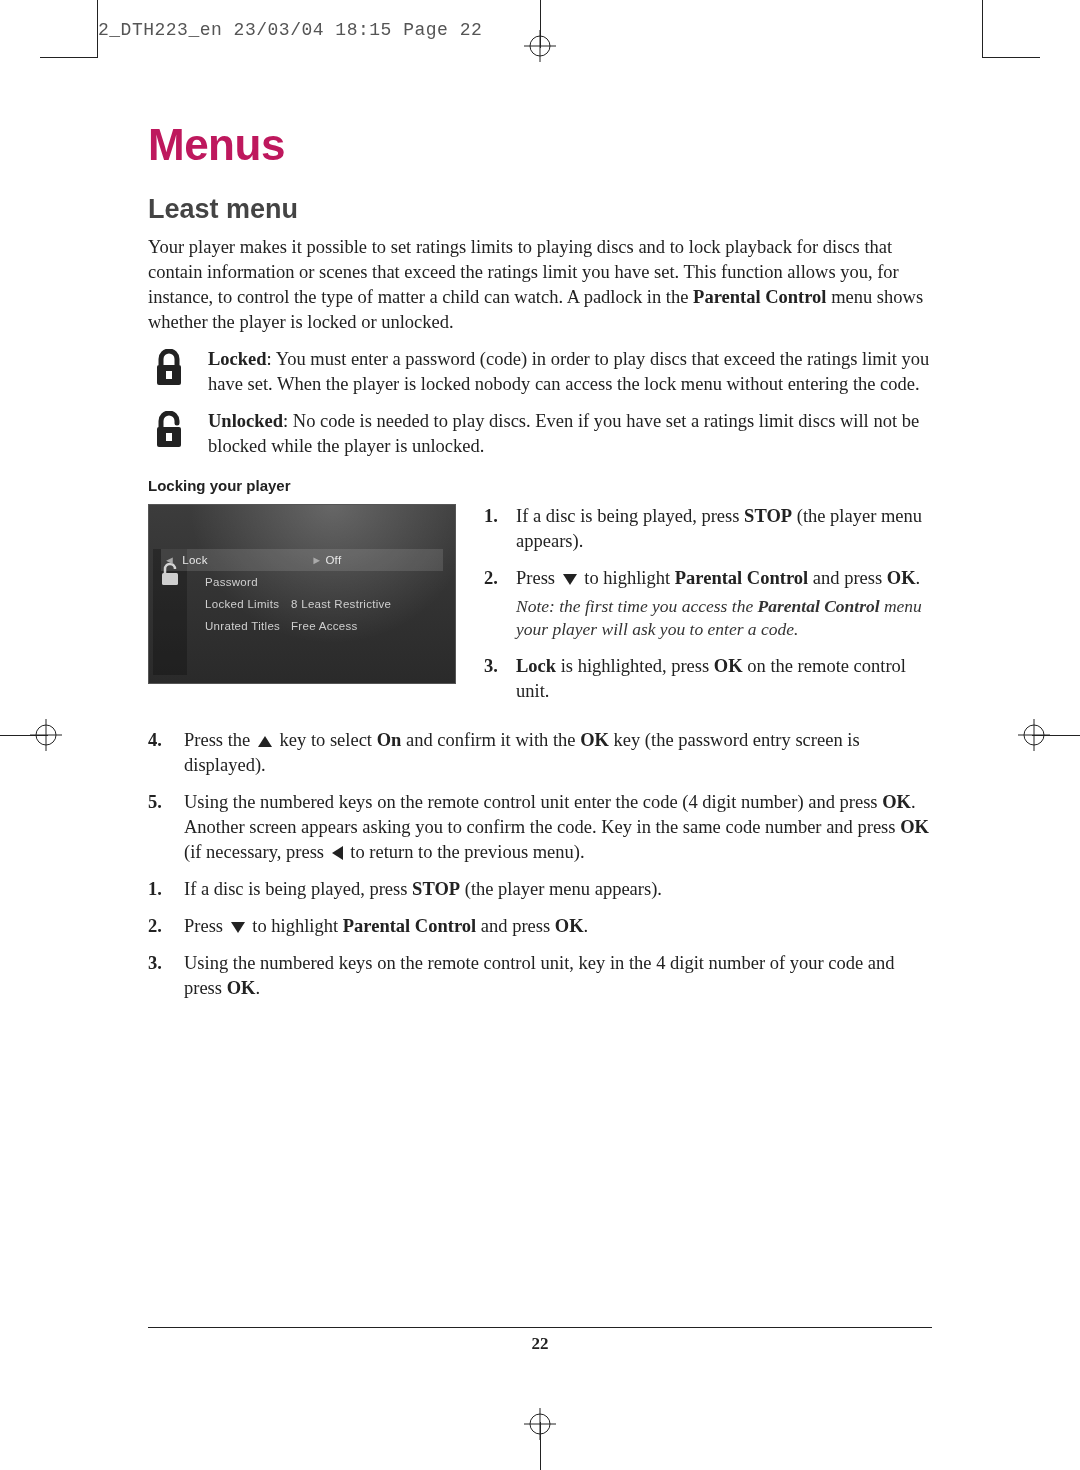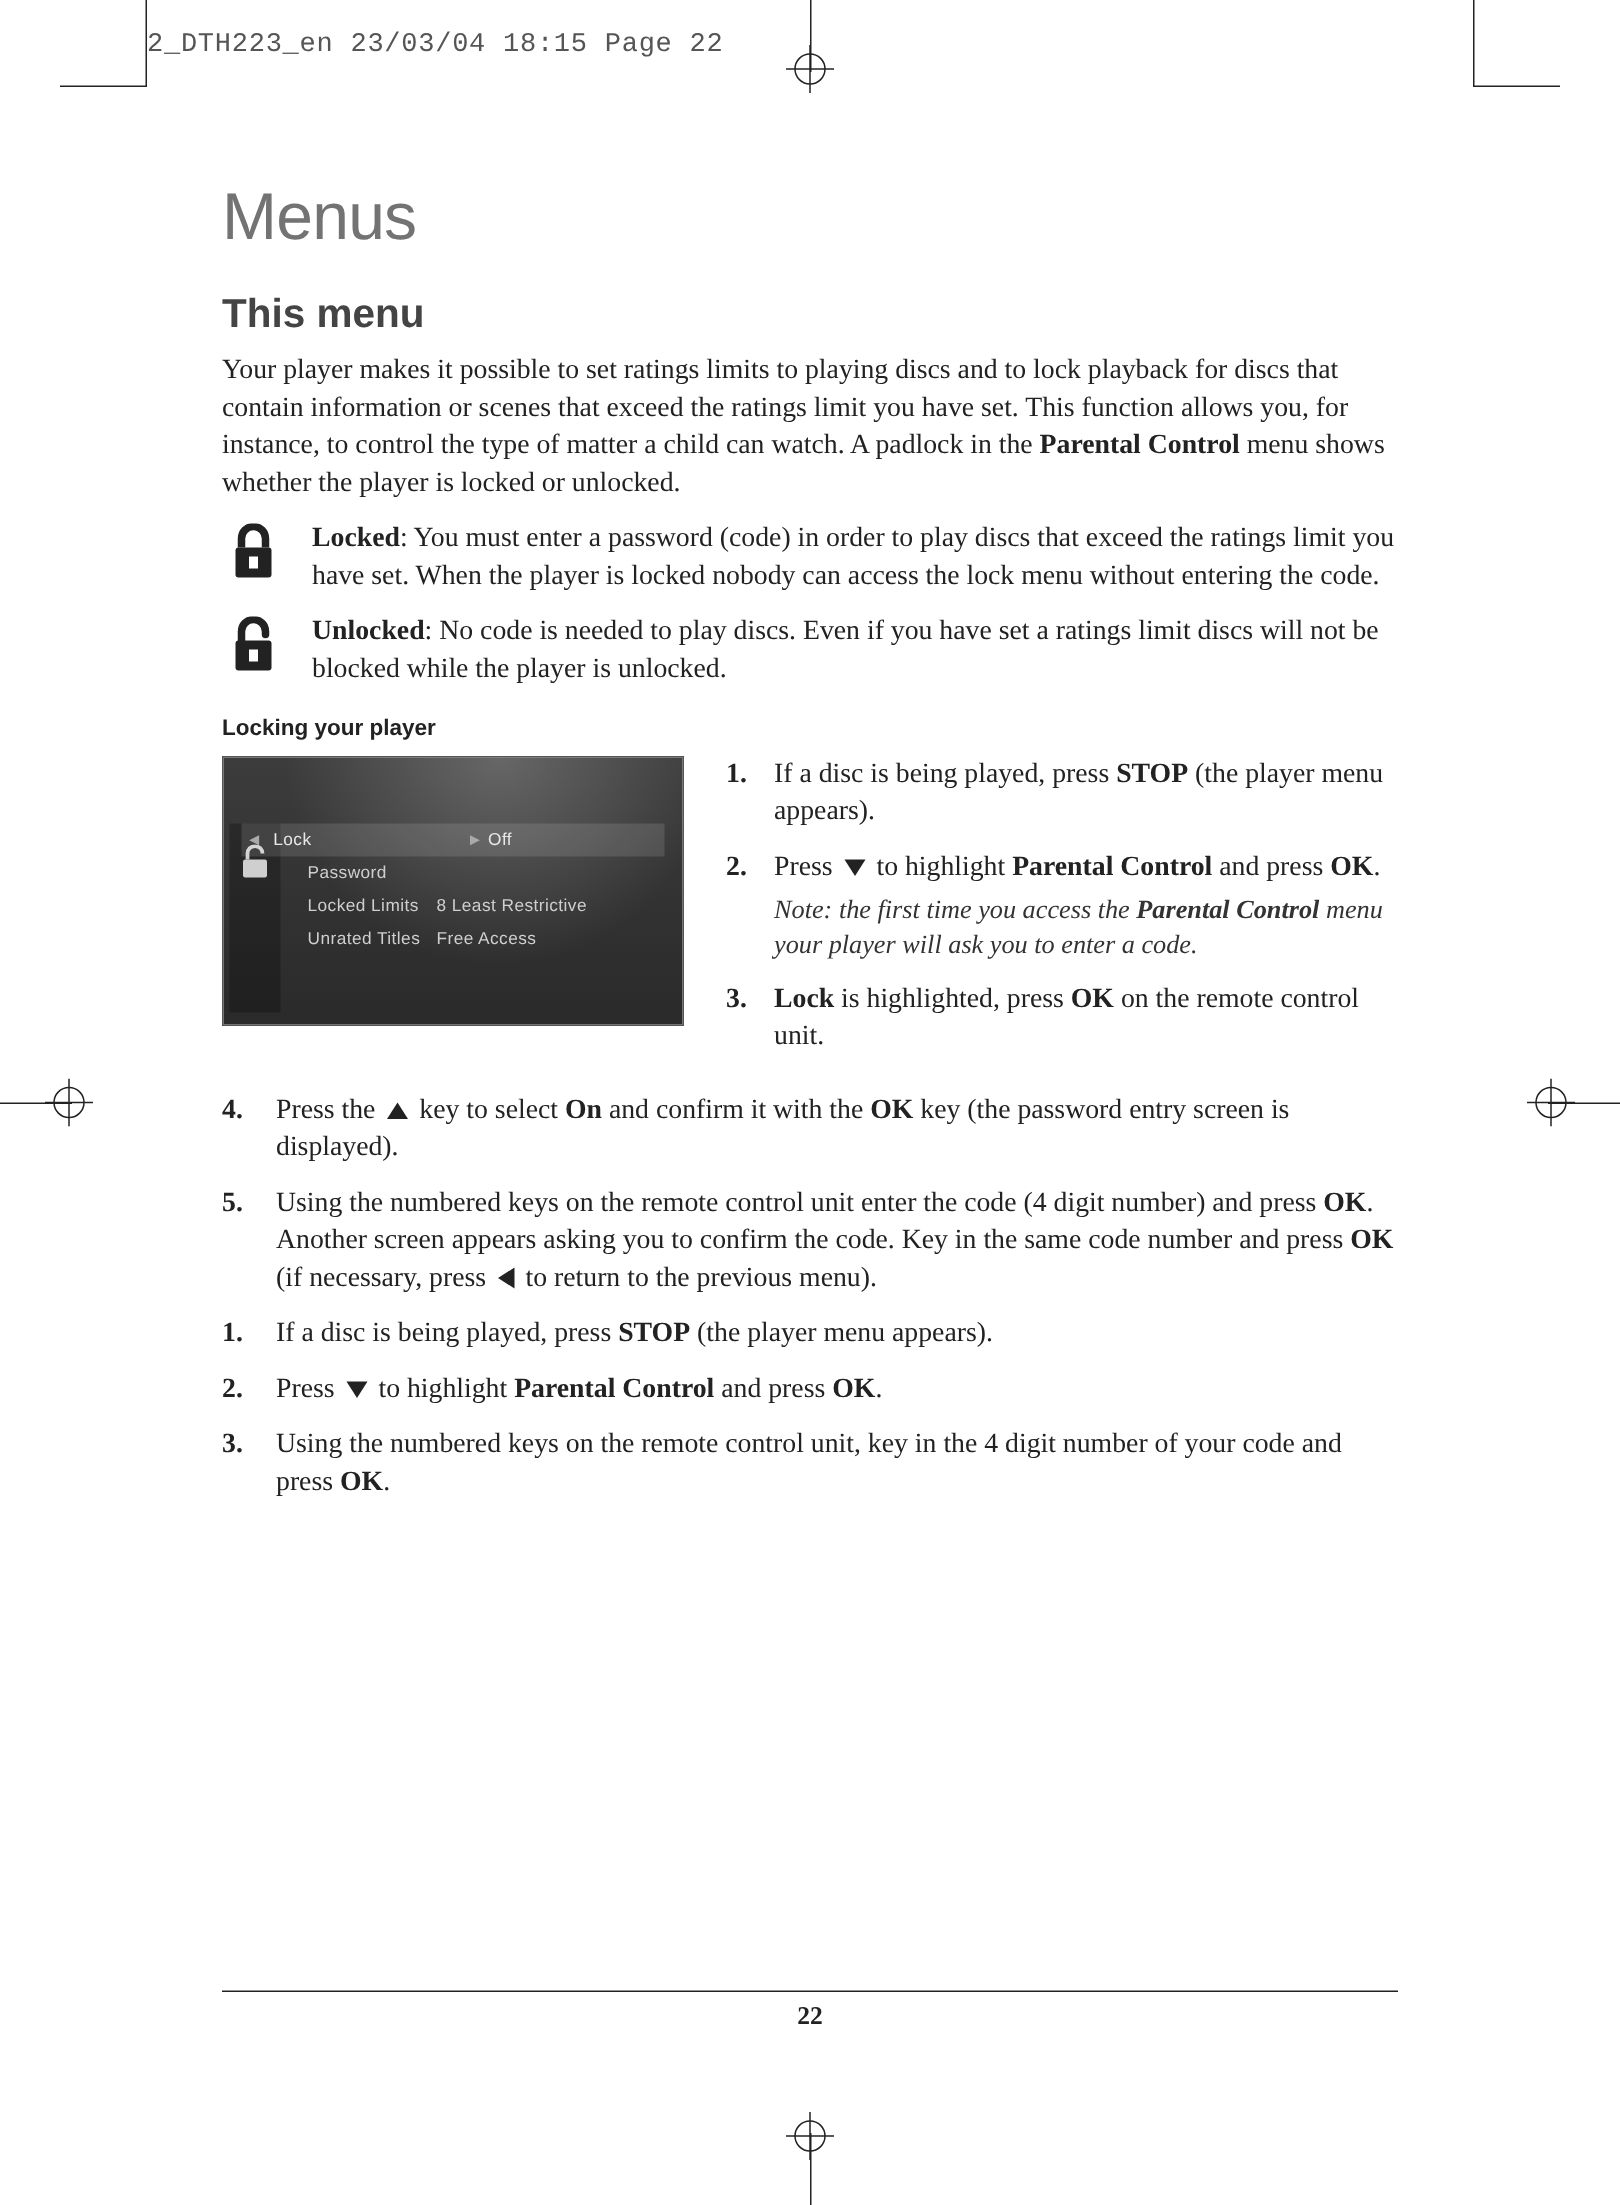--- a/index.html
+++ b/index.html
@@ -44,22 +44,22 @@
   .footer-rule {
     position:absolute; left:148px; right:148px; bottom:142px; height:1px;
     background:#222;
   }
   .page-number {
     position:absolute; left:0; right:0; bottom:116px; text-align:center;
     font-weight:bold; font-size:17px;
   }
   h1.menus {
     font-family: Arial, Helvetica, sans-serif;
-    font-weight: 400;
-    color: #737373;
+    font-weight: 700;
+    color: #be185d;
     font-size: 44px;
     margin-bottom: 24px;
     letter-spacing: -0.5px;
   }
   h2.section {
     font-family: Arial, Helvetica, sans-serif;
     font-weight: 700;
     font-size: 27px;
     color: #444;
     margin-bottom: 10px;
@@ -162,21 +162,21 @@
 <div class="corner c-tr">
     <div class="ch"></div>
     <div class="cv"></div>
   </div>
 
 <div class="header-strip">2_DTH223_en  23/03/04  18:15  Page 22</div>
 
 <div class="page">
   <h1 class="menus">Menus</h1>
 
-  <h2 class="section">This menu</h2>
+  <h2 class="section">Least menu</h2>
 
   <p class="para body">
     <span>Your player makes it possible to set ratings limits to playing discs and to lock playback for discs that contain information or scenes that exceed the ratings limit you have set. This function allows you, for instance, to control the type of matter a child can watch. A padlock in the </span><span class="bold">Parental Control</span><span> menu shows whether the player is locked or unlocked.</span>
   </p>
 
   <div class="iconrow">
     <div class="icon">
       <svg width="32" height="38" viewBox="0 0 32 38">
           <path d="M8 16 V10 a8 8 0 0 1 16 0 V16" fill="none" stroke="#222" stroke-width="5"></path>
           <rect x="4" y="16" width="24" height="20" rx="2" fill="#222"></rect>

